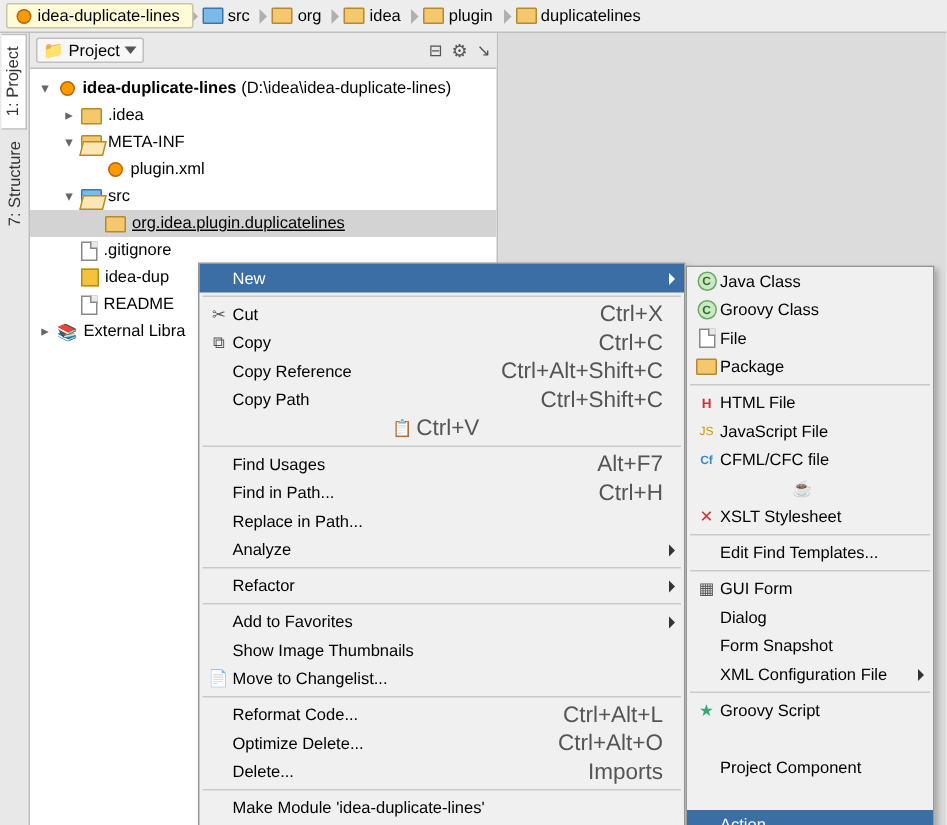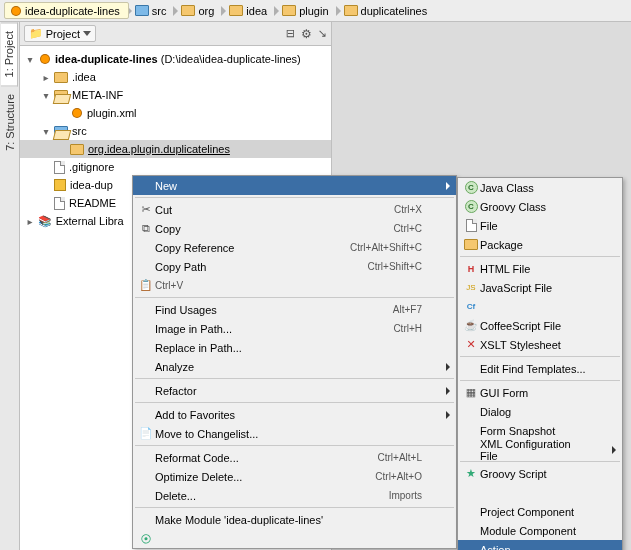--- a/index.html
+++ b/index.html
@@ -27,24 +27,24 @@
 .tree-row.selected { background: #d3d3d3; }
 .tree-row.selected .lbl { text-decoration: underline; }
 
 .ind1 { padding-left: 20px; } .ind2 { padding-left: 36px; }
 
 .editor-area { flex: 1; background: #dcdcdc; }
 
 .context-menu { position: absolute; background: #f0f0f0; border: 1px solid #979797; box-shadow: 2px 2px 4px rgba(0,0,0,.25); }
 .cm1 { left: 132px; top: 175px; width: 325px; }
 .cm2 { left: 457px; top: 177px; width: 166px; }
-.menu-item { display: flex; align-items: center; height: 19px; padding: 0 34px 0 4px; position: relative; }
+.menu-item { display: flex; align-items: center; height: 19px; padding: 0 14px 0 4px; position: relative; justify-content: center; }
 .menu-item .ic { width: 18px; height: 16px; display: flex; align-items: center; justify-content: center; color: #555; }
 .menu-item .txt { flex: 1; }
-.menu-item .sc { color: #555; font-size: 10px; }
+.menu-item .sc { color: #555; font-size: 15px; }
 .menu-item .sub-arrow { position: absolute; right: 6px; width: 0; height: 0; border-left: 4px solid #333; border-top: 4px solid transparent; border-bottom: 4px solid transparent; }
 .menu-item.hl { background: #3b6ea5; color: #fff; }
 .menu-item.hl .sub-arrow { border-left-color: #fff; }
 .menu-item.hl2 { background: #3b6ea5; color: #fff; }
 .menu-sep { height: 1px; background: #c9c9c9; margin: 2px 2px; }
 
 .folder-ic { width: 14px; height: 11px; background: #f5c76e; border: 1px solid #b58a2a; border-radius: 1px; position: relative; display: inline-block; }
 .folder-ic.open::before { content: ""; position: absolute; left: -1px; top: 3px; width: 14px; height: 8px; background: #fce6b3; border: 1px solid #b58a2a; transform: skewX(-14deg); }
 .folder-ic.blue { background: #7db9e8; border-color: #3a77a8; }
 .plug-ic { width: 13px; height: 13px; display: inline-flex; align-items: center; justify-content: center; }
@@ -204,21 +204,21 @@
       <span class="sc">Ctrl+V</span>
     </div>
   <div class="menu-sep"></div>
   <div class="menu-item">
       <span class="ic"></span>
       <span class="txt">Find Usages</span>
       <span class="sc">Alt+F7</span>
     </div>
   <div class="menu-item">
       <span class="ic"></span>
-      <span class="txt">Image in Path...</span>
+      <span class="txt">Find in Path...</span>
       <span class="sc">Ctrl+H</span>
     </div>
   <div class="menu-item">
       <span class="ic"></span>
       <span class="txt">Replace in Path...</span>
     </div>
   <div class="menu-item">
       <span class="ic"></span>
       <span class="txt">Analyze</span>
       <span class="sub-arrow"></span>
@@ -227,20 +227,24 @@
   <div class="menu-item">
       <span class="ic"></span>
       <span class="txt">Refactor</span>
       <span class="sub-arrow"></span>
     </div>
   <div class="menu-sep"></div>
   <div class="menu-item">
       <span class="ic"></span>
       <span class="txt">Add to Favorites</span>
       <span class="sub-arrow"></span>
+    </div>
+  <div class="menu-item">
+      <span class="ic"></span>
+      <span class="txt">Show Image Thumbnails</span>
     </div>
   <div class="menu-item">
       <span class="ic">📄</span>
       <span class="txt">Move to Changelist...</span>
     </div>
   <div class="menu-sep"></div>
   <div class="menu-item">
       <span class="ic"></span>
       <span class="txt">Reformat Code...</span>
       <span class="sc">Ctrl+Alt+L</span>
@@ -295,24 +299,24 @@
   <div class="menu-item">
       <span class="ic" style="color:#c33;font-weight:bold;font-size:9px">H</span>
       <span class="txt">HTML File</span>
     </div>
   <div class="menu-item">
       <span class="ic" style="color:#c90;font-weight:normal;font-size:8px">JS</span>
       <span class="txt">JavaScript File</span>
     </div>
   <div class="menu-item">
       <span class="ic" style="color:#38c;font-weight:bold;font-size:8px">Cf</span>
+      <span class="txt">CFML/CFC file</span>
     </div>
   <div class="menu-item">
       <span class="ic" style="color:#853">☕</span>
-      <span class="txt">CoffeeScript File</span>
     </div>
   <div class="menu-item">
       <span class="ic" style="color:#c33">✕</span>
       <span class="txt">XSLT Stylesheet</span>
     </div>
   <div class="menu-sep"></div>
   <div class="menu-item">
       <span class="ic"></span>
       <span class="txt">Edit Find Templates...</span>
     </div>
@@ -341,20 +345,19 @@
     </div>
   <div class="menu-item">
       <span class="ic"></span>
     </div>
   <div class="menu-item">
       <span class="ic"></span>
       <span class="txt">Project Component</span>
     </div>
   <div class="menu-item">
       <span class="ic"></span>
-      <span class="txt">Module Component</span>
     </div>
   <div class="menu-item hl2">
       <span class="ic"></span>
       <span class="txt">Action</span>
     </div>
 
 </div>
 
 </body></html>

